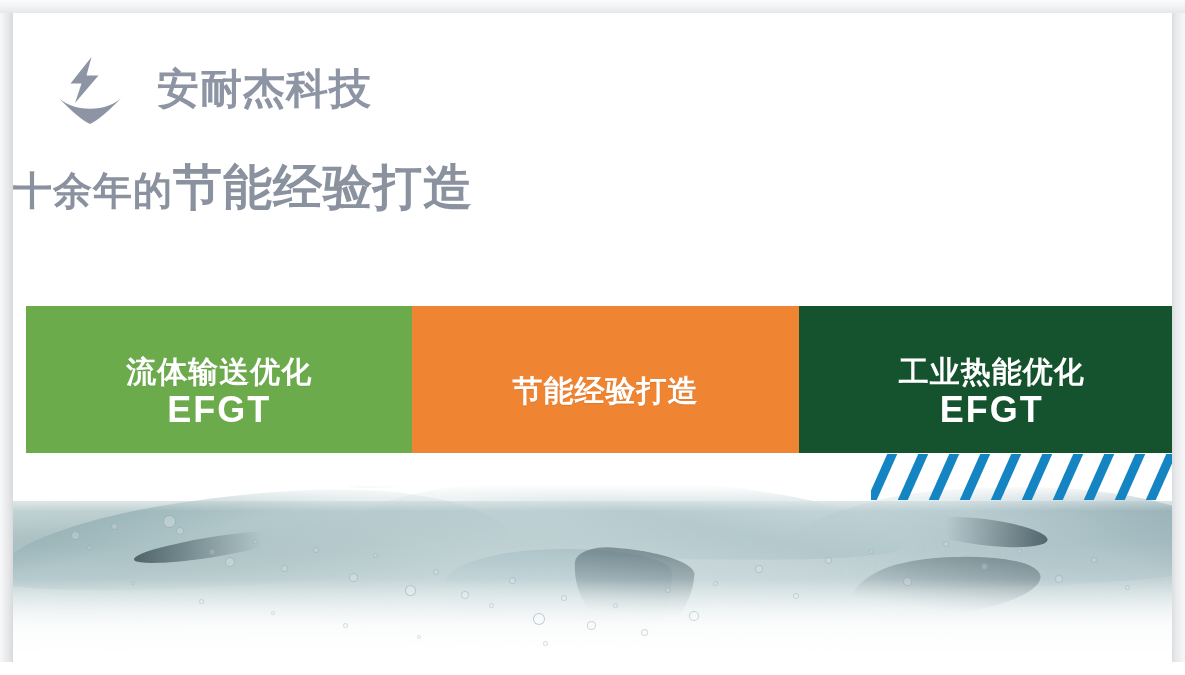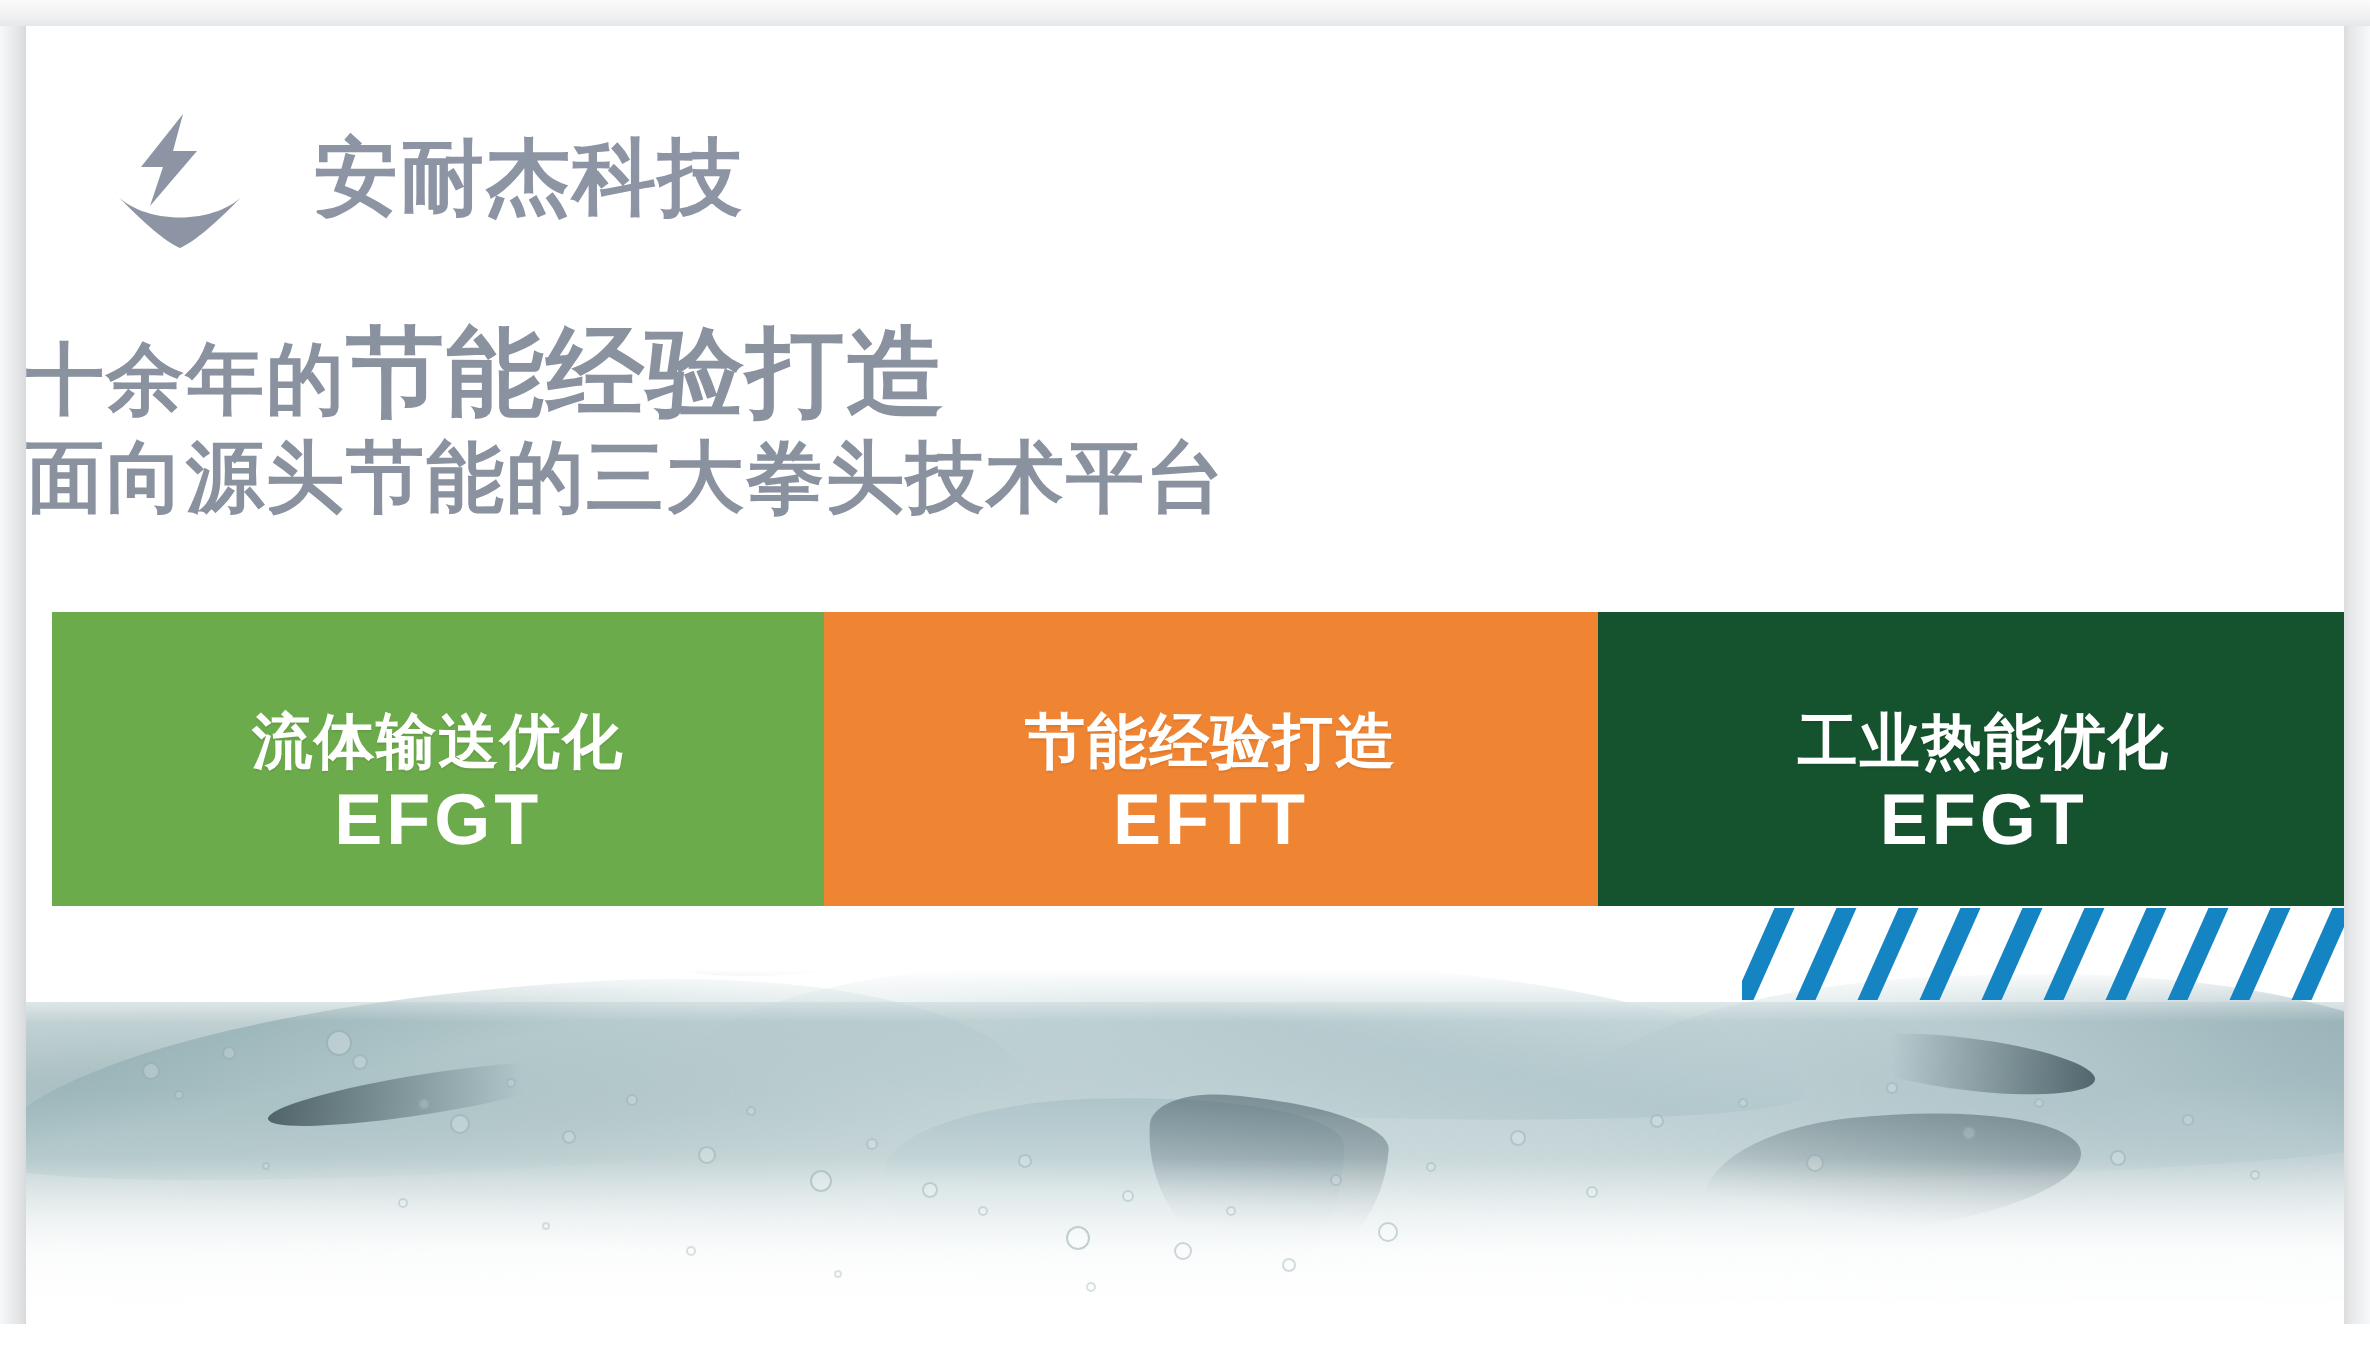--- a/index.html
+++ b/index.html
@@ -232,33 +232,31 @@
 
         <path d="M4 43 C 18 60, 56 60, 70 43 C 56 58, 44 68, 37 71 C 30 68, 18 58, 4 43 Z" fill="#8d94a3"></path>
       </svg>
       <span id="logo-text" style="color: rgb(141, 148, 163);">安耐杰科技</span>
     </div>
 
     <div id="headline" style="color: rgb(138, 145, 159);">
       <span id="headline-line1">
         <span class="hl-small">十余年的</span><span class="hl-big">节能经验打造</span>
       </span>
-      <span id="headline-line2">面向源头节能的三大拳头技术平台</span>
     </div>
 
     <div id="panels">
 
       <div class="panel" id="panel-0" style="background: rgb(108, 171, 75);">
         <span class="panel-cn">流体输送优化</span>
         <span class="panel-code">EFGT</span>
       </div>
 
       <div class="panel" id="panel-1" style="background: rgb(239, 132, 50);">
         <span class="panel-cn">节能经验打造</span>
-        <span class="panel-code">EFTT</span>
       </div>
 
       <div class="panel" id="panel-2" style="background: #14532d;">
         <span class="panel-cn">工业热能优化</span>
         <span class="panel-code">EFGT</span>
       </div>
 
     </div>
 
     <div id="water">

